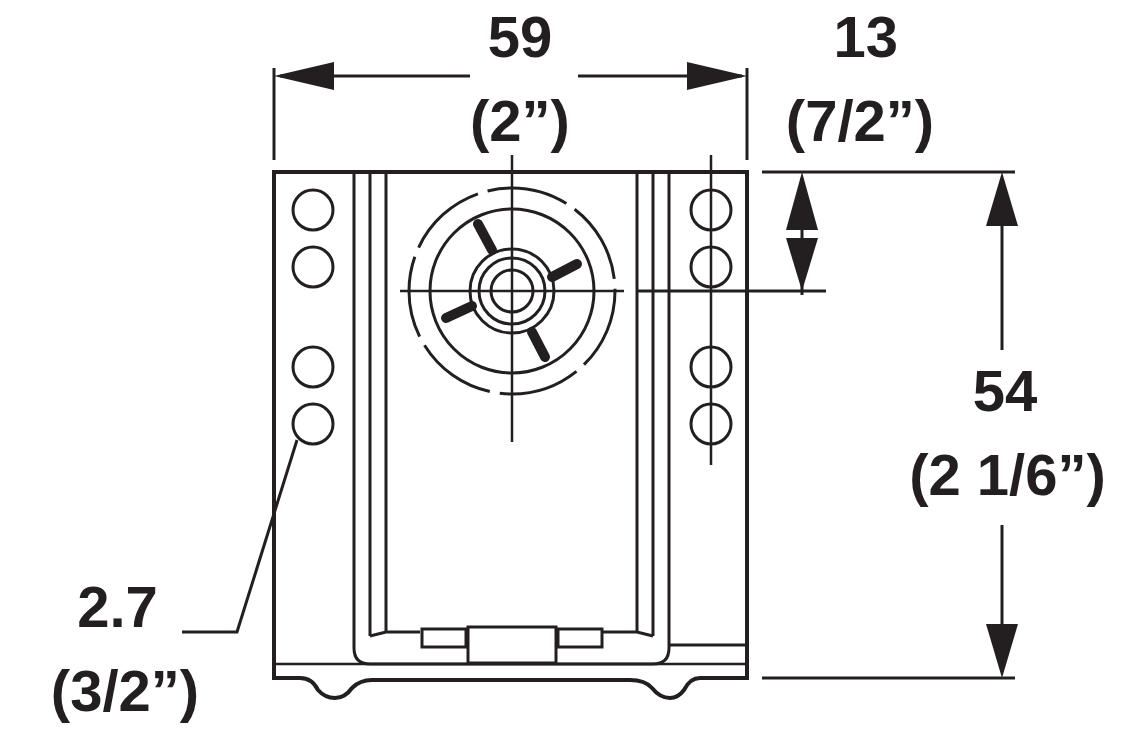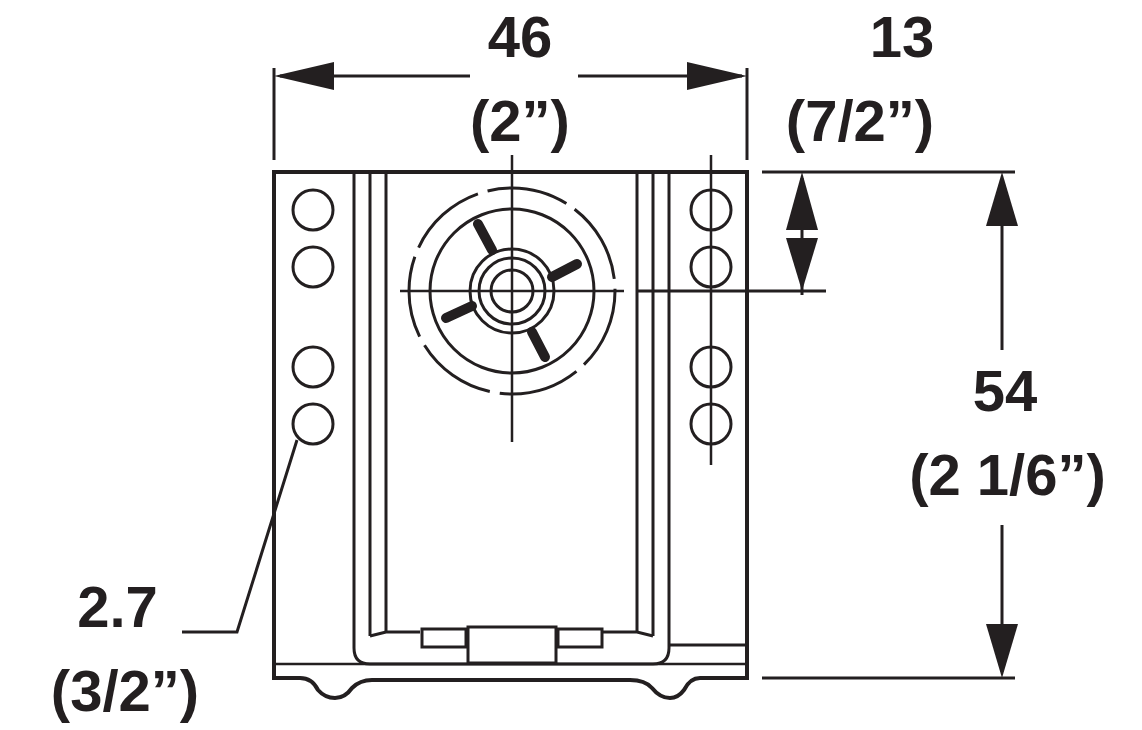--- a/index.html
+++ b/index.html
@@ -76,20 +76,20 @@
   <g fill="#231f20">
     <polygon points="274,76 334,62 334,90"></polygon>
     <polygon points="747,76 687,62 687,90"></polygon>
     <polygon points="1002,172 986,226 1018,226"></polygon>
     <polygon points="1002,678 986,624 1018,624"></polygon>
     <polygon points="802,172 786,230 818,230"></polygon>
     <polygon points="802,291 786,238 818,238"></polygon>
   </g>
 </svg>
 
-<div class="lbl big" style="left:460px;top:8px;width:120px;">46</div>
+<div class="lbl big" style="left:460px;top:8px;width:120px;">59</div>
 <div class="lbl big" style="left:440px;top:92px;width:160px;">(2”)</div>
-<div class="lbl big" style="left:832px;top:8px;width:140px;">13</div>
+<div class="lbl big" style="left:758px;top:8px;width:140px;text-align:right;">13</div>
 <div class="lbl big" style="left:755px;top:92px;width:210px;">(7/2”)</div>
 <div class="lbl big" style="left:940px;top:362px;width:130px;">54</div>
 <div class="lbl big" style="left:875px;top:446px;width:265px;">(2 1/6”)</div>
 <div class="lbl big" style="left:55px;top:578px;width:125px;">2.7</div>
 <div class="lbl big" style="left:0px;top:662px;width:250px;">(3/2”)</div>
 
 </body></html>

